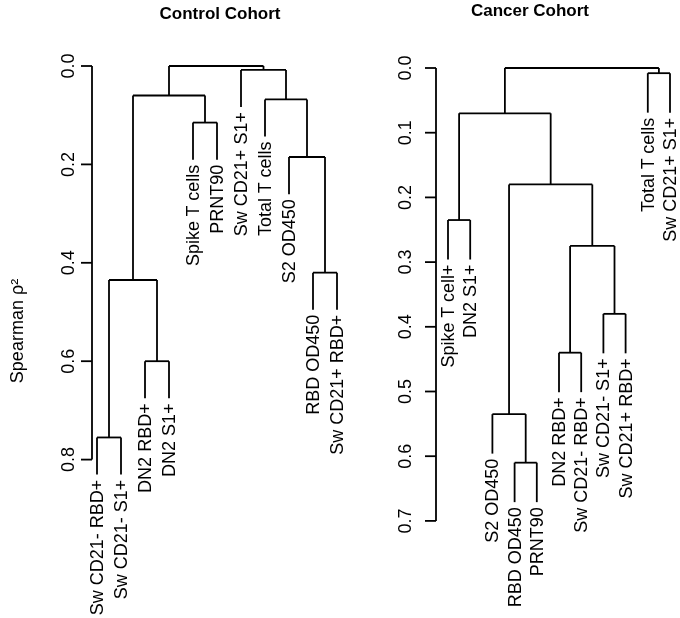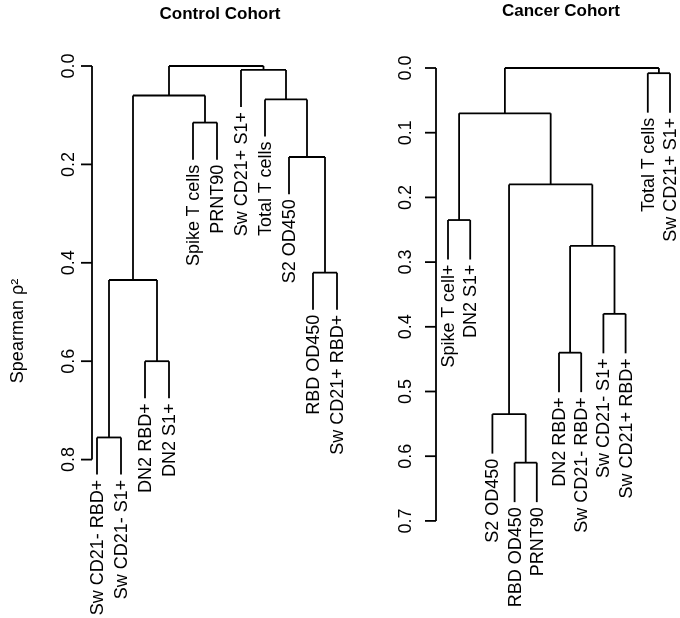--- a/index.html
+++ b/index.html
@@ -121,15 +121,15 @@
       <line x1="647.8" y1="73.176" x2="670" y2="73.176" stroke="#000000" stroke-width="1.8"></line>
       <line x1="647.8" y1="73.176" x2="647.8" y2="112.643" stroke="#000000" stroke-width="1.8"></line>
       <text x="647.8" y="117.643" transform="rotate(-90 647.8 117.643)" text-anchor="end" dominant-baseline="central" font-size="18" fill="#000000">Total T cells</text>
       <line x1="670" y1="73.176" x2="670" y2="112.643" stroke="#000000" stroke-width="1.8"></line>
       <text x="670" y="117.643" transform="rotate(-90 670 117.643)" text-anchor="end" dominant-baseline="central" font-size="18" fill="#000000">Sw CD21+ S1+</text>
       <line x1="504.8875" y1="68" x2="658.9" y2="68" stroke="#000000" stroke-width="1.8"></line>
       <line x1="504.8875" y1="68" x2="504.8875" y2="113.29" stroke="#000000" stroke-width="1.8"></line>
       <line x1="658.9" y1="68" x2="658.9" y2="73.176" stroke="#000000" stroke-width="1.8"></line>
     </svg>
   <div class="plot-title" style="left:220px;top:4px">Control Cohort</div>
-  <div class="plot-title" style="left:561px;top:1px">Cancer Cohort</div>
+  <div class="plot-title" style="left:530px;top:1px">Cancer Cohort</div>
   <div class="y-title">Spearman ρ²</div>
 </div>
 
 </body></html>

